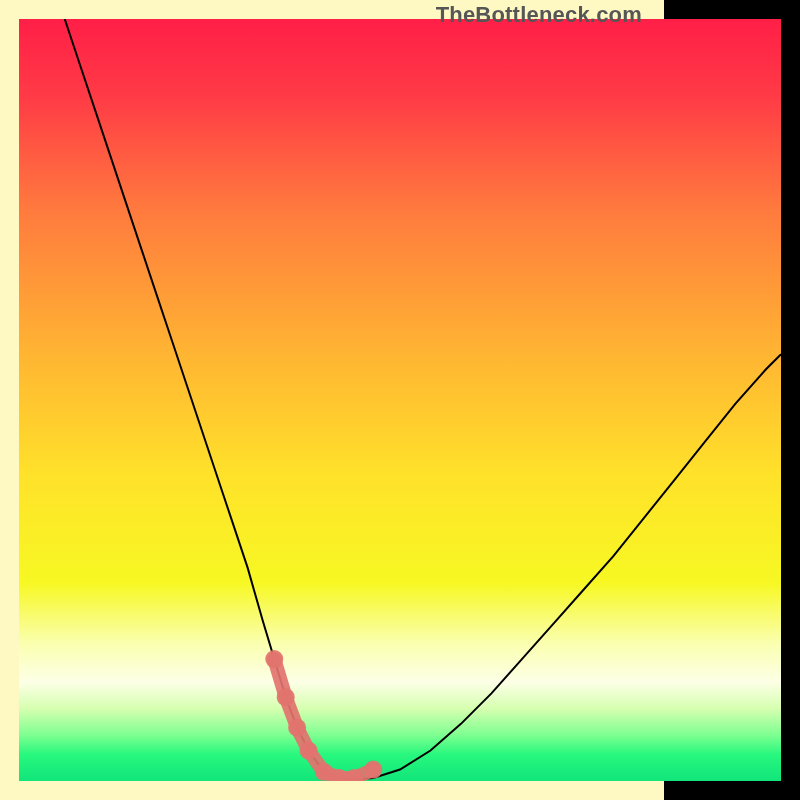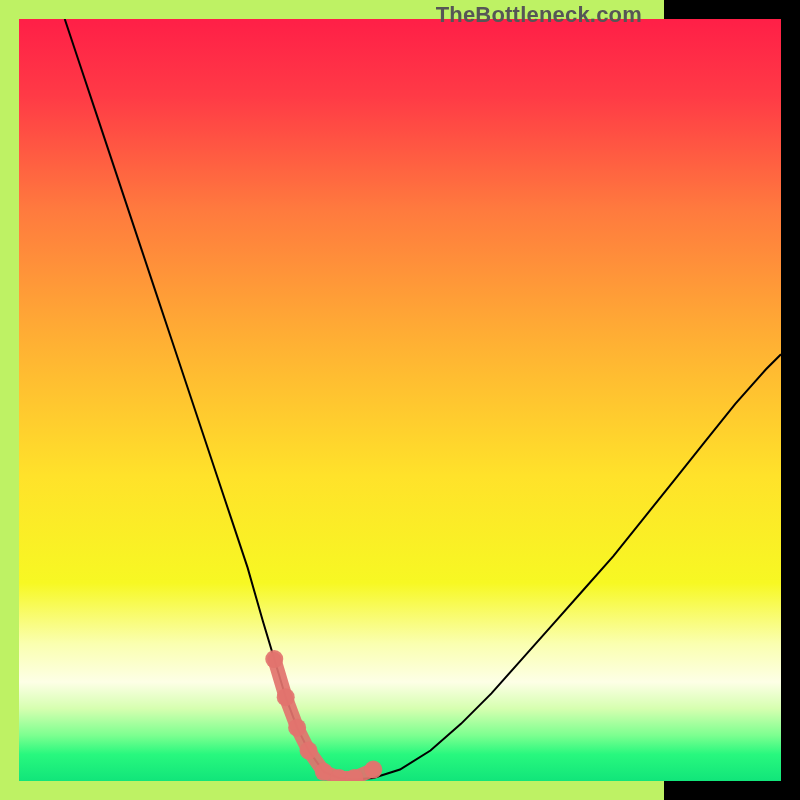--- a/index.html
+++ b/index.html
@@ -7,21 +7,21 @@
     padding: 0;
     width: 800px;
     height: 800px;
     background: #000;
     overflow: hidden;
   }
   .stage {
     position: relative;
     width: 664px;
     height: 800px;
-    background: #bef264;
+    background: #fef9c3;
   }
   .plot {
     position: absolute;
     left: 19px;
     top: 19px;
     width: 762px;
     height: 762px;
     overflow: hidden;
   }
   .watermark {

